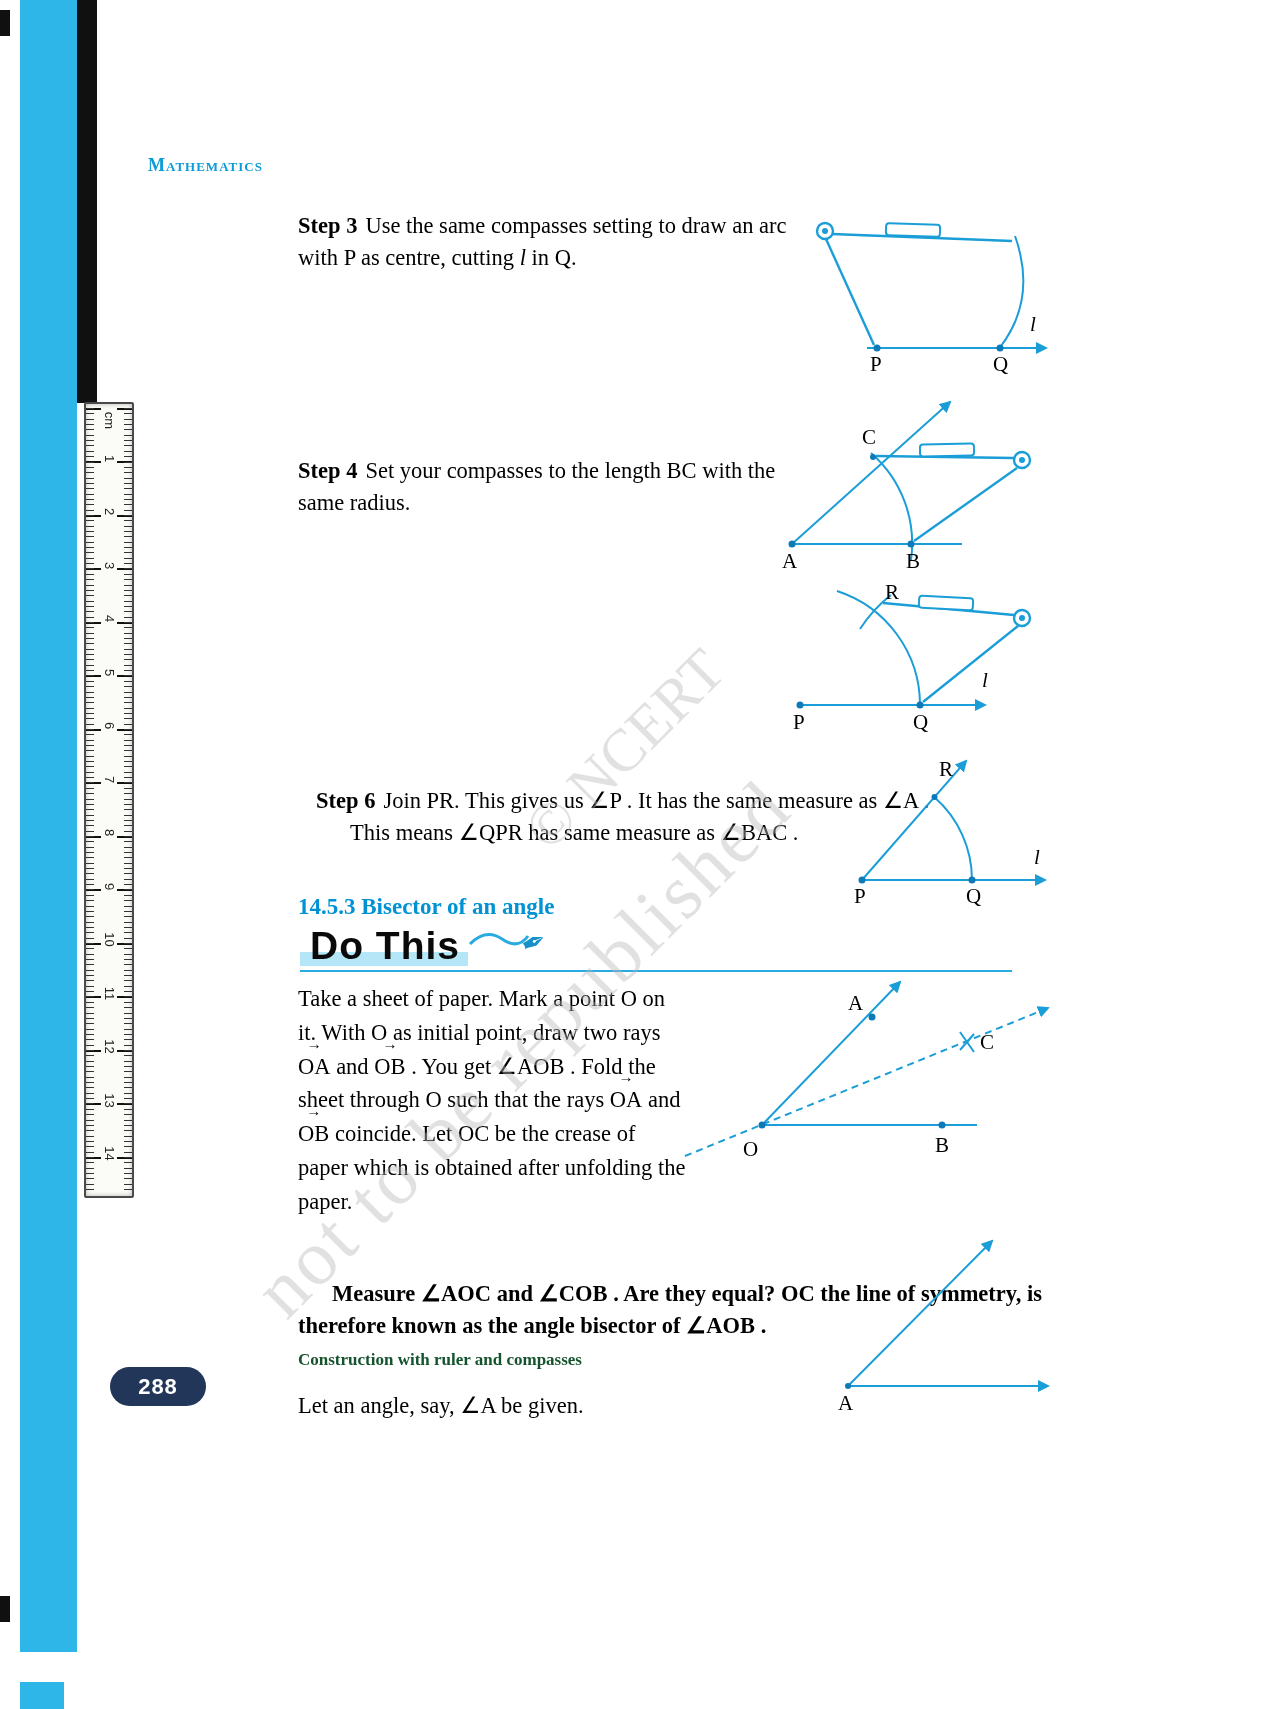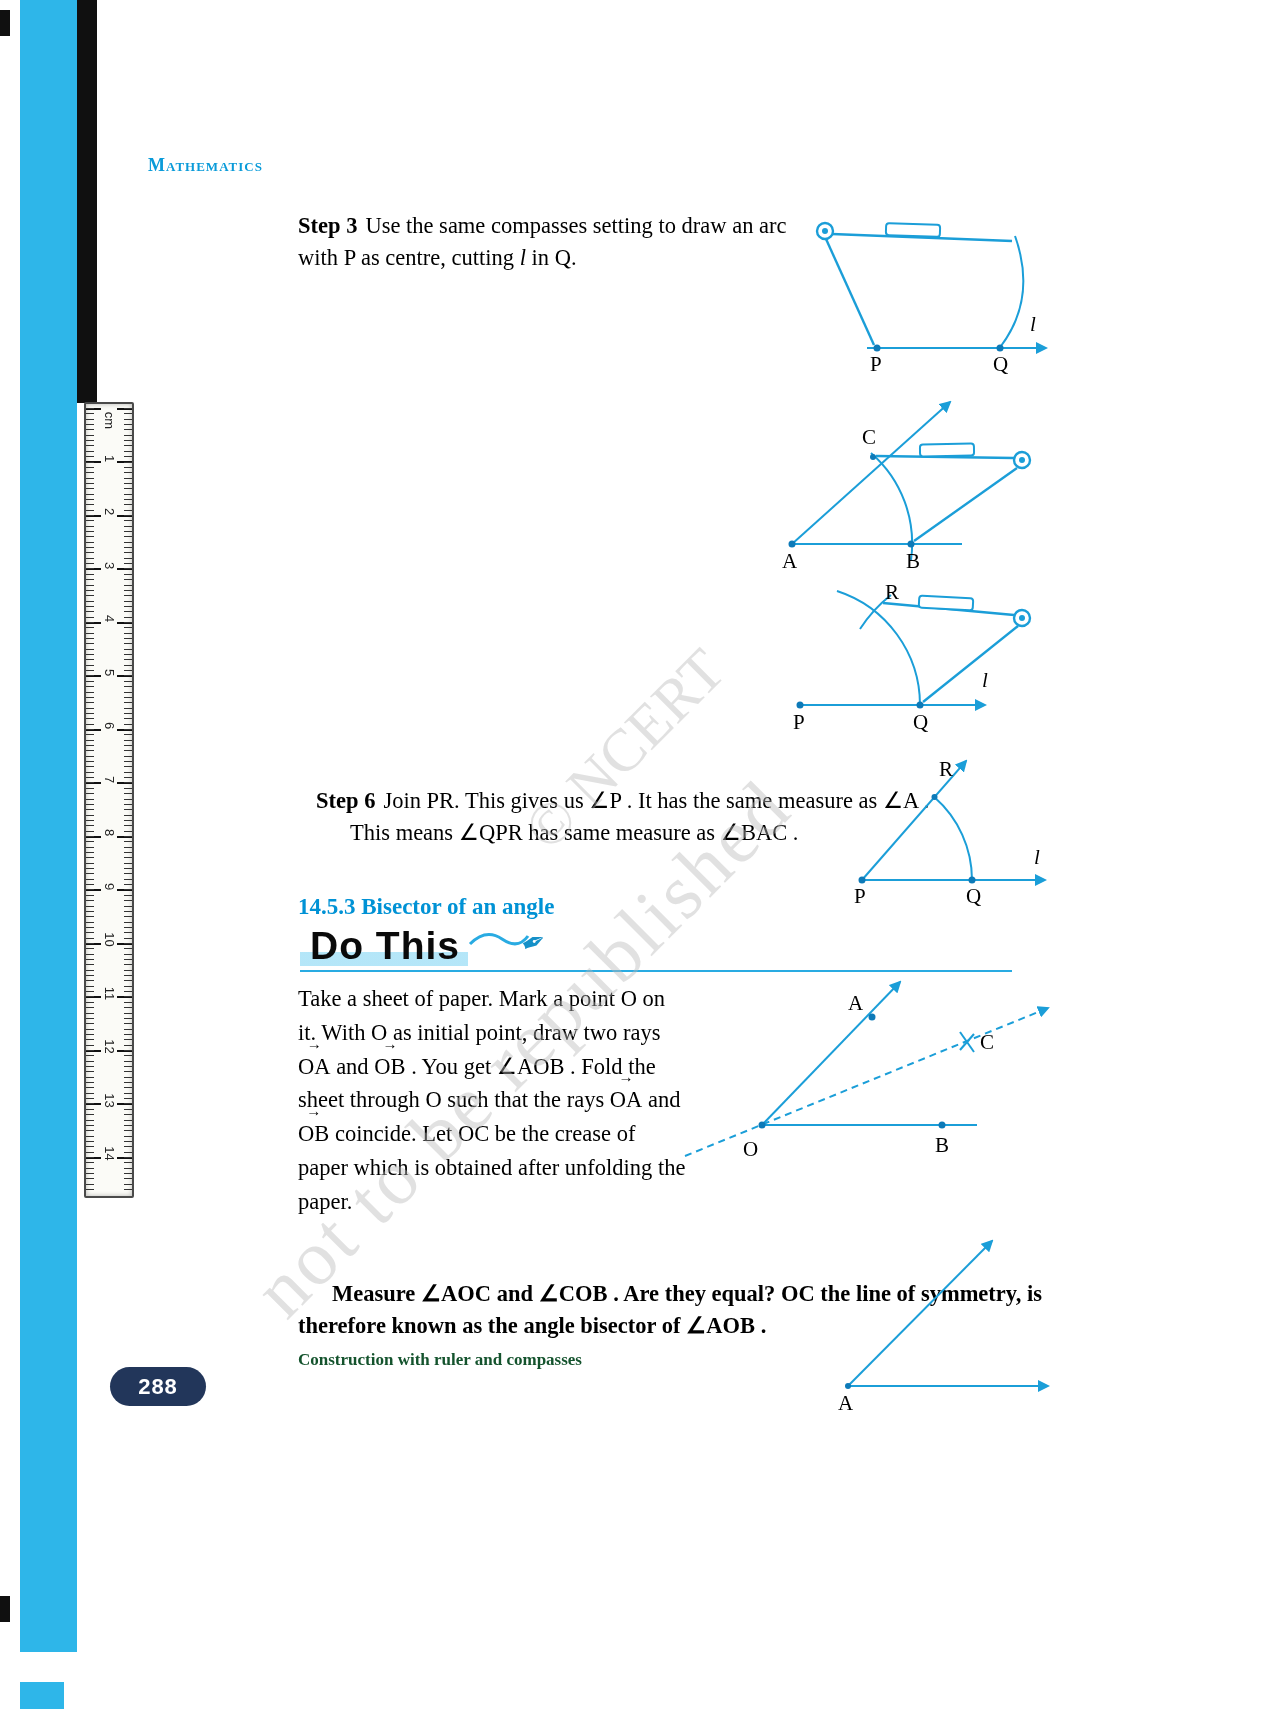--- a/index.html
+++ b/index.html
@@ -144,20 +144,23 @@
         <circle cx="43" cy="33" r="3" fill="#1b9ed8"></circle>
       </g>
       <circle cx="95" cy="150" r="3.5" fill="#0d7ab8"></circle>
       <circle cx="218" cy="150" r="3.5" fill="#0d7ab8"></circle>
       <text x="88" y="173" font-size="21" fill="#000">P</text>
       <text x="211" y="173" font-size="21" fill="#000">Q</text>
       <text x="248" y="133" font-size="21" font-style="italic" fill="#000">l</text>
     </svg>
   </div>
 
+  <p class="step" style="left:298px; top:455px; width:508px;">
+    <b class="steplabel">Step 4</b><span>Set your compasses to the length BC with the same radius.</span>
+  </p>
 
   <div class="fig" style="left:770px; top:396px;">
     <svg width="292" height="182">
       <defs>
         <marker id="m4" markerUnits="userSpaceOnUse" markerWidth="12" markerHeight="12" refX="10" refY="6" orient="auto">
           <path d="M0,0 L12,6 L0,12 Z" fill="#1b9ed8"></path>
         </marker>
       </defs>
       <line x1="22" y1="148" x2="180" y2="6" stroke="#1b9ed8" stroke-width="2" marker-end="url(#m4)"></line>
       <line x1="22" y1="148" x2="192" y2="148" stroke="#1b9ed8" stroke-width="2"></line>
@@ -265,20 +268,21 @@
       <text x="78" y="186" font-size="21" fill="#000">O</text>
       <text x="183" y="40" font-size="21" fill="#000">A</text>
       <text x="270" y="182" font-size="21" fill="#000">B</text>
       <text x="315" y="79" font-size="21" fill="#000">C</text>
     </svg>
   </div>
 
   <p class="para indent" style="left:298px; top:1278px; width:768px;font-weight:bold;">Measure ∠AOC and ∠COB . Are they equal? OC the line of symmetry, is therefore known as the angle bisector of ∠AOB .</p>
 
   <h4 class="construction-heading">Construction with ruler and compasses</h4>
+  <p class="para" style="left:298px; top:1390px; width:600px;">Let an angle, say, ∠A be given.</p>
 
   <div class="fig" style="left:832px; top:1228px;">
     <svg width="228" height="190">
       <defs>
         <marker id="m8" markerUnits="userSpaceOnUse" markerWidth="12" markerHeight="12" refX="10" refY="6" orient="auto">
           <path d="M0,0 L12,6 L0,12 Z" fill="#1b9ed8"></path>
         </marker>
       </defs>
       <line x1="16" y1="158" x2="160" y2="13" stroke="#1b9ed8" stroke-width="2" marker-end="url(#m8)"></line>
       <line x1="16" y1="158" x2="216" y2="158" stroke="#1b9ed8" stroke-width="2" marker-end="url(#m8)"></line>

